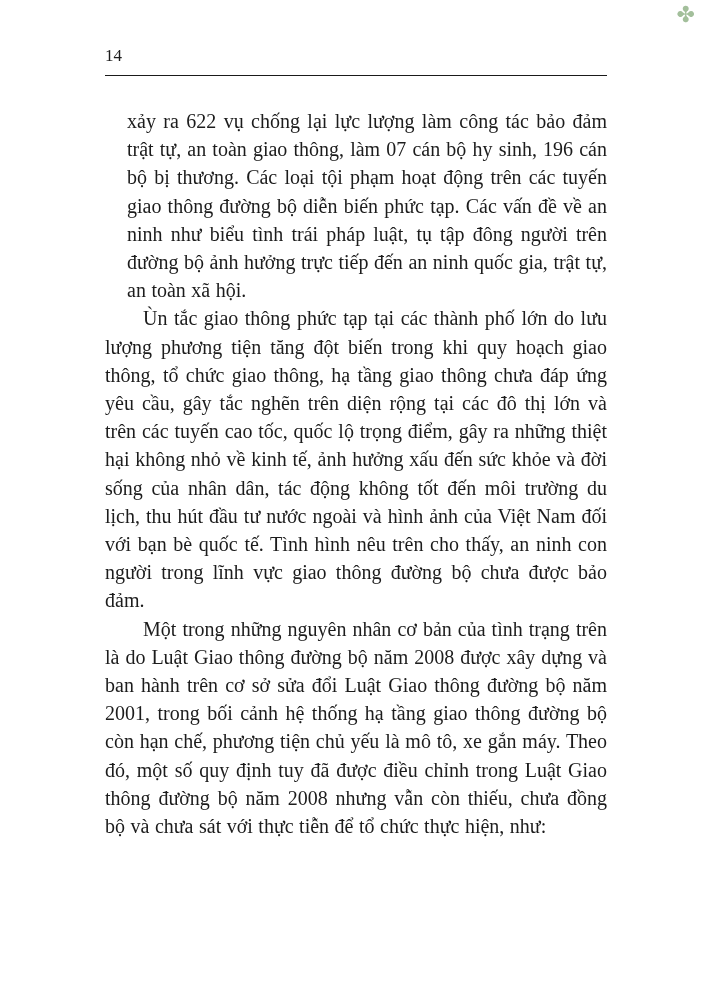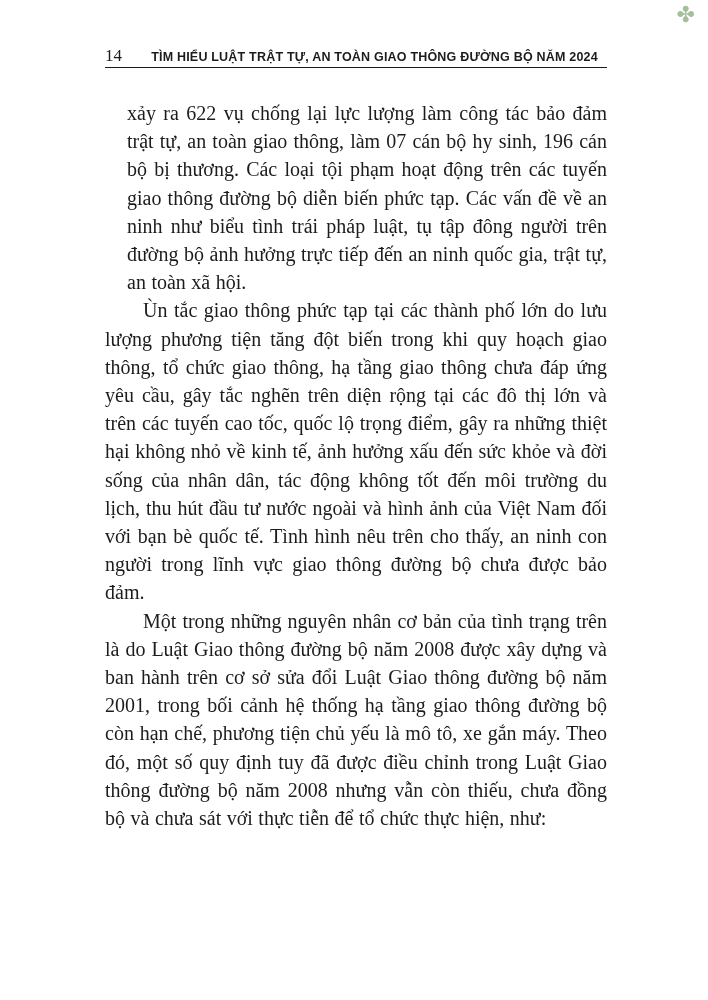--- a/index.html
+++ b/index.html
@@ -21,21 +21,21 @@
     right: 13px;
     font-size: 22px;
     line-height: 1;
     color: #a3bf9b;
     font-family: "DejaVu Sans", sans-serif;
   }
   .page-header {
     display: flex;
     align-items: baseline;
     border-bottom: 1.5px solid #1a1a1a;
-    padding-bottom: 1px;
+    padding-bottom: 9px;
   }
   .page-num {
     font-family: "Liberation Serif", serif;
     font-size: 17px;
     flex: 0 0 auto;
   }
   .header-title {
     flex: 1 1 auto;
     text-align: center;
     font-family: "Liberation Sans", sans-serif;
@@ -59,21 +59,20 @@
 </style>
 </head>
 <body>
 
 <div class="page">
 
   <span class="deco">✤</span>
 
   <header class="page-header">
     <span class="page-num">14</span>
-    <span class="header-title">TÌM HIỂU LUẬT TRẬT TỰ, AN TOÀN GIAO THÔNG ĐƯỜNG BỘ NĂM 2024</span>
   </header>
 
   <main class="content">
     <p class="para no-indent">xảy ra 622 vụ chống lại lực lượng làm công tác bảo đảm trật tự, an toàn giao thông, làm 07 cán bộ hy sinh, 196 cán bộ bị thương. Các loại tội phạm hoạt động trên các tuyến giao thông đường bộ diễn biến phức tạp. Các vấn đề về an ninh như biểu tình trái pháp luật, tụ tập đông người trên đường bộ ảnh hưởng trực tiếp đến an ninh quốc gia, trật tự, an toàn xã hội.</p>
     <p class="para">Ùn tắc giao thông phức tạp tại các thành phố lớn do lưu lượng phương tiện tăng đột biến trong khi quy hoạch giao thông, tổ chức giao thông, hạ tầng giao thông chưa đáp ứng yêu cầu, gây tắc nghẽn trên diện rộng tại các đô thị lớn và trên các tuyến cao tốc, quốc lộ trọng điểm, gây ra những thiệt hại không nhỏ về kinh tế, ảnh hưởng xấu đến sức khỏe và đời sống của nhân dân, tác động không tốt đến môi trường du lịch, thu hút đầu tư nước ngoài và hình ảnh của Việt Nam đối với bạn bè quốc tế. Tình hình nêu trên cho thấy, an ninh con người trong lĩnh vực giao thông đường bộ chưa được bảo đảm.</p>
     <p class="para">Một trong những nguyên nhân cơ bản của tình trạng trên là do Luật Giao thông đường bộ năm 2008 được xây dựng và ban hành trên cơ sở sửa đổi Luật Giao thông đường bộ năm 2001, trong bối cảnh hệ thống hạ tầng giao thông đường bộ còn hạn chế, phương tiện chủ yếu là mô tô, xe gắn máy. Theo đó, một số quy định tuy đã được điều chỉnh trong Luật Giao thông đường bộ năm 2008 nhưng vẫn còn thiếu, chưa đồng bộ và chưa sát với thực tiễn để tổ chức thực hiện, như:</p>
   </main>
 
 </div>
 

